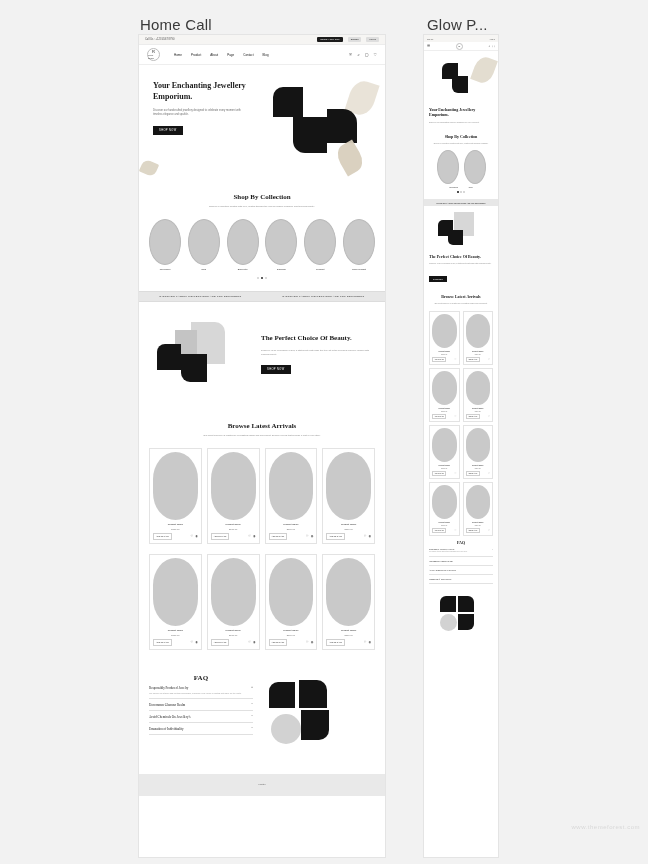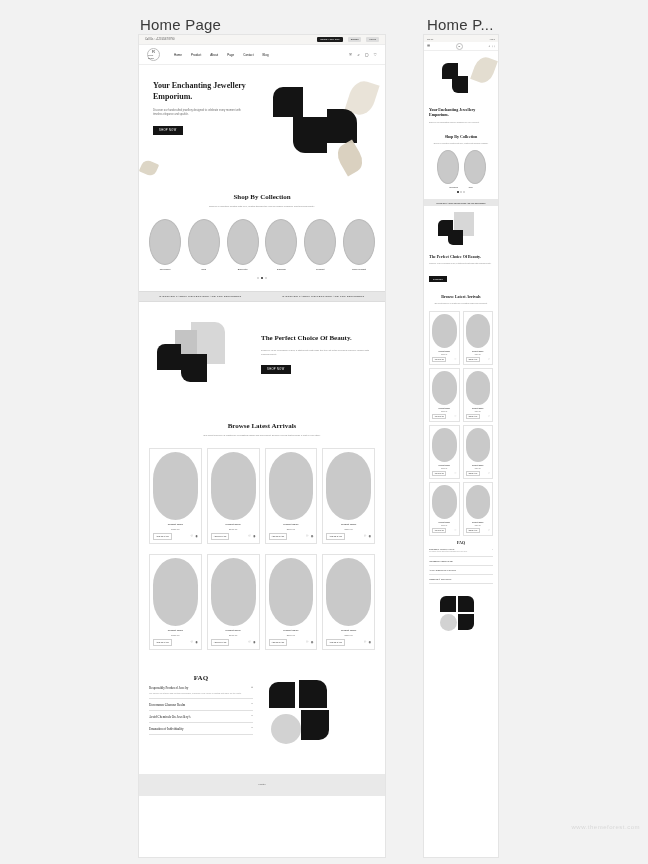--- a/index.html
+++ b/index.html
@@ -216,22 +216,22 @@
   .m-fa.b { left: 34px; top: 6px; width: 16px; height: 16px; border-radius: 0 6px 0 0; }
   .m-fa.c { left: 34px; top: 24px; width: 16px; height: 16px; border-radius: 0 0 6px 0; }
   .m-fc { position: absolute; left: 16px; top: 24px; width: 17px; height: 17px; border-radius: 50%; background: #d2d2d2; }
   .watermark { position: absolute; right: 8px; bottom: 34px; font-size: 6px; color: #d8d8d8; letter-spacing: .5px; }
 </style>
 </head>
 <body>
 
 <div class="page">
 
-  <div class="col-title" id="title-desktop">Home Page</div>
-  <div class="col-title" id="title-mobile">Home P...</div>
+  <div class="col-title" id="title-desktop">Home Call</div>
+  <div class="col-title" id="title-mobile">Glow P...</div>
 
   <div class="desktop">
 
     <div class="topbar">
       <span>Call Us : +123 4567 8790</span>
       <span class="right">
         <span class="pill">INTRO / 10% OFF</span>
         <span class="pill light">English</span>
         <span class="pill light">Log in</span>
       </span>

